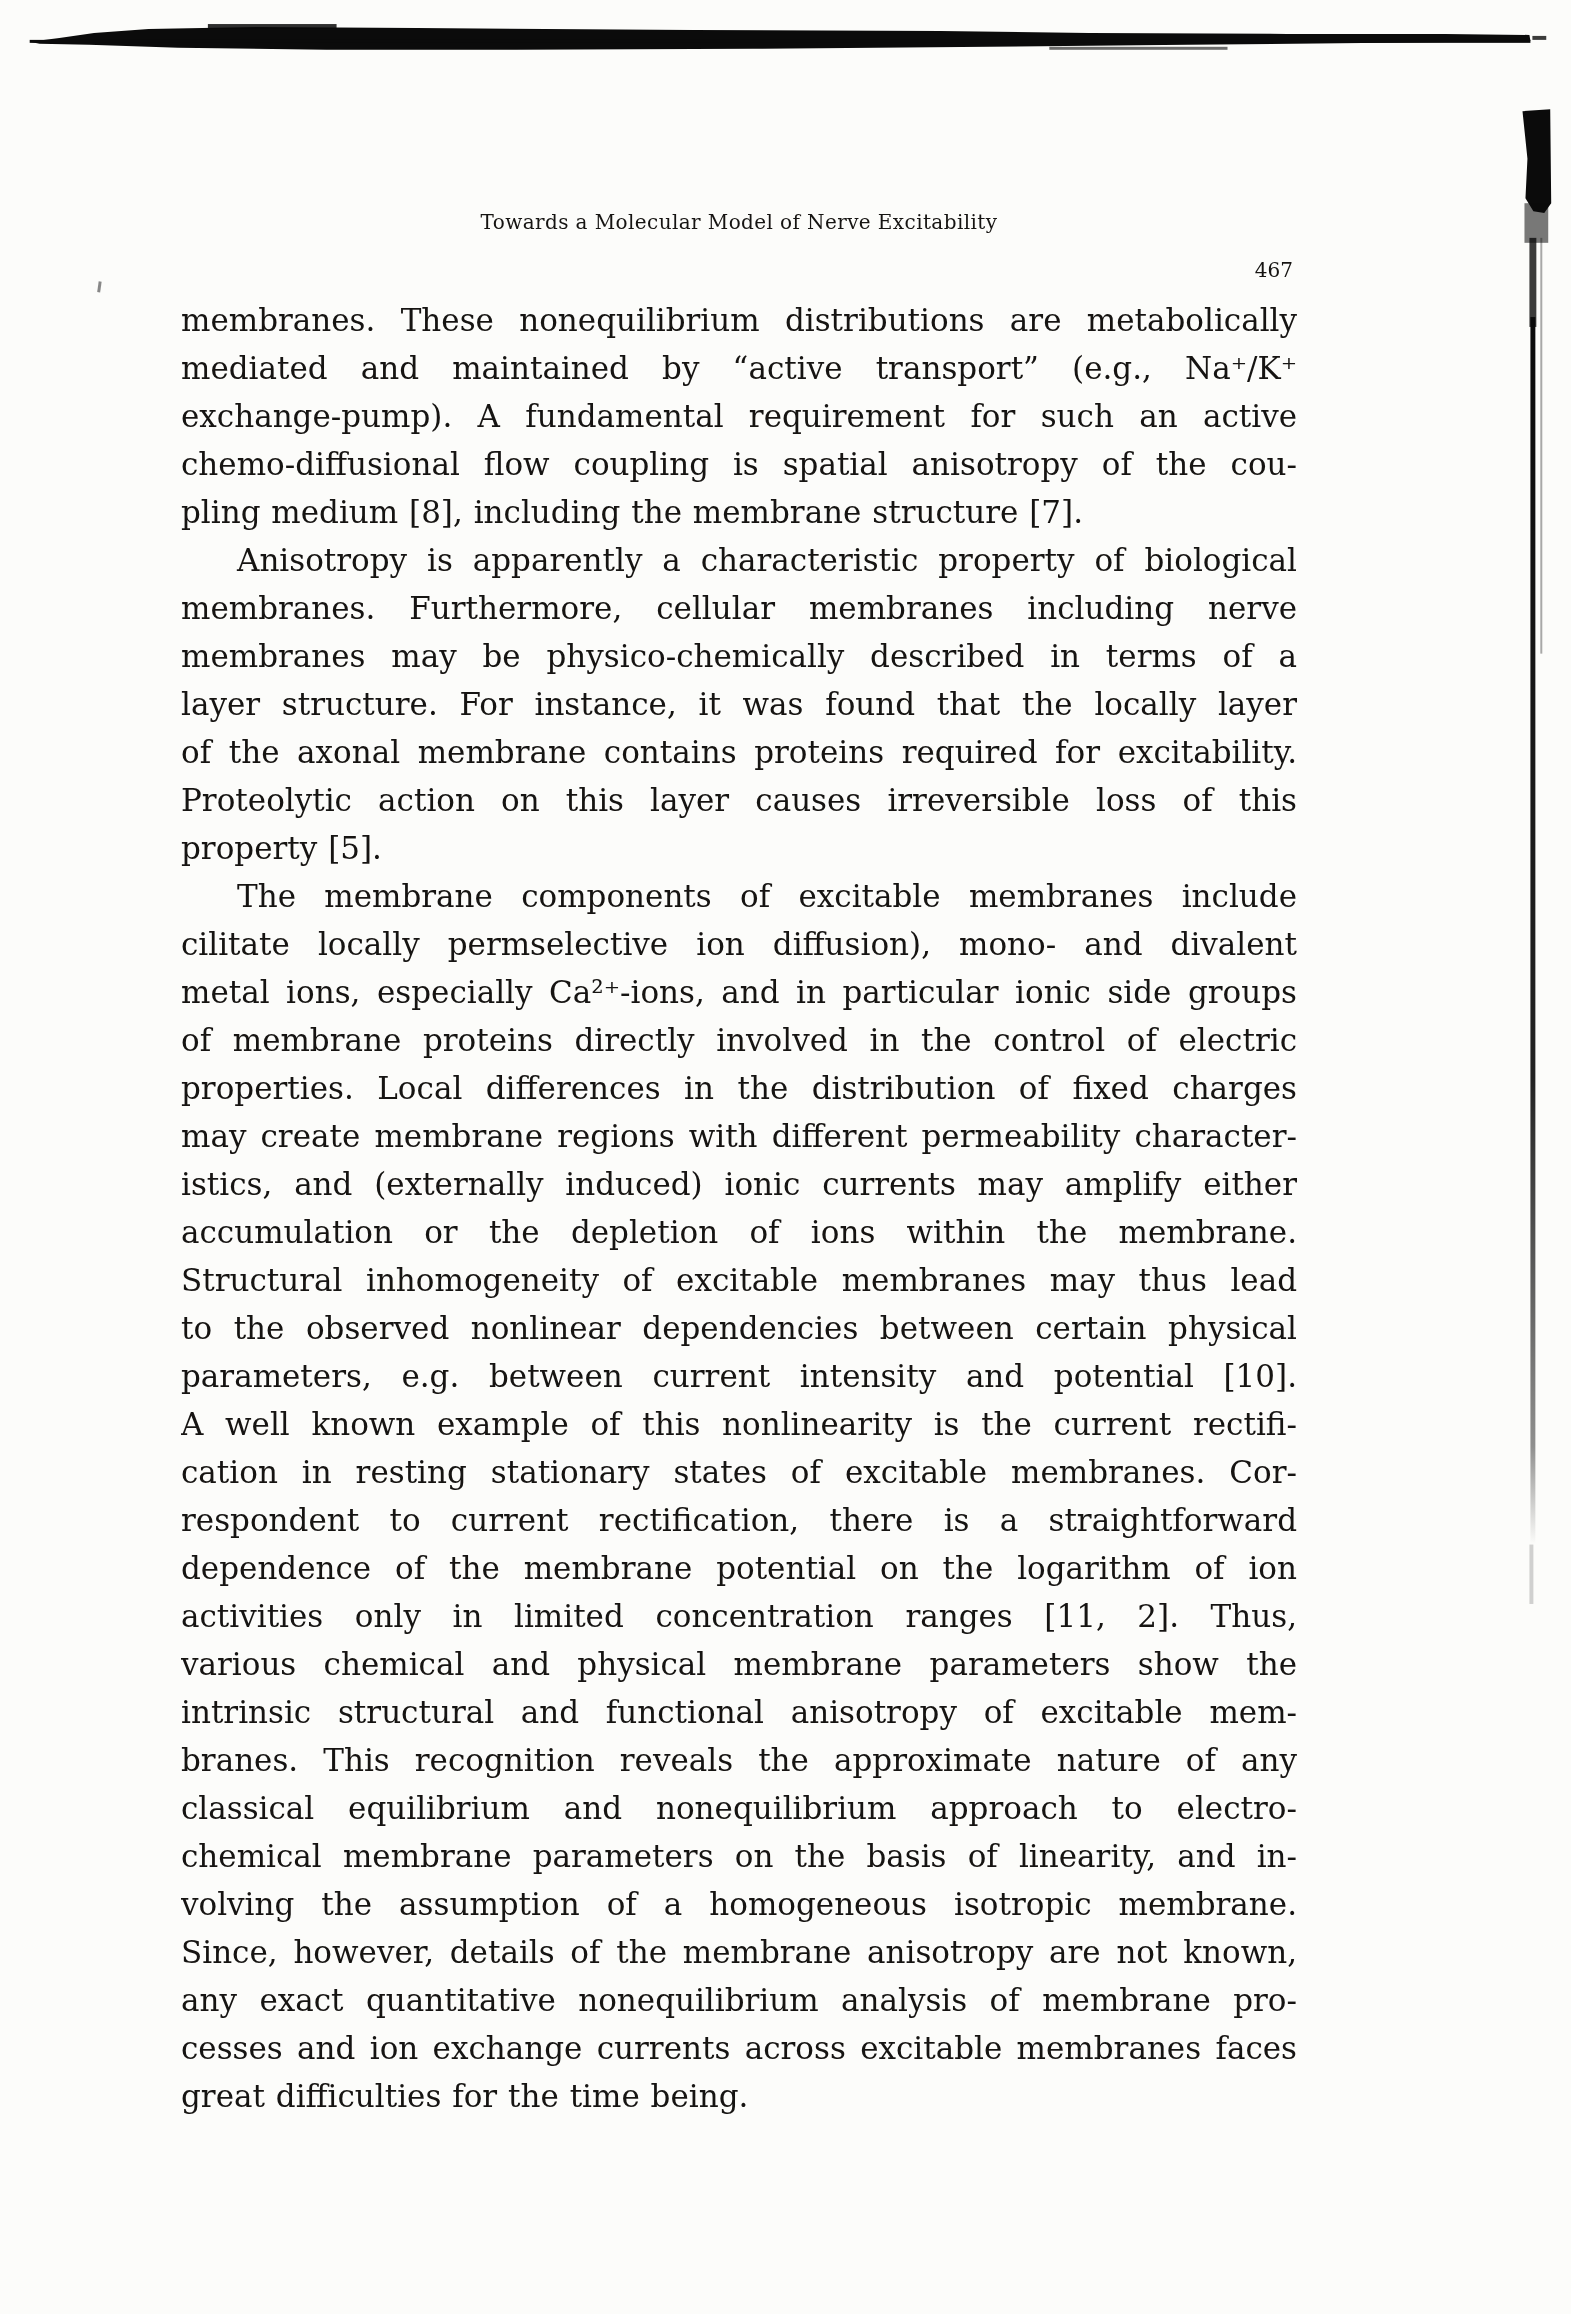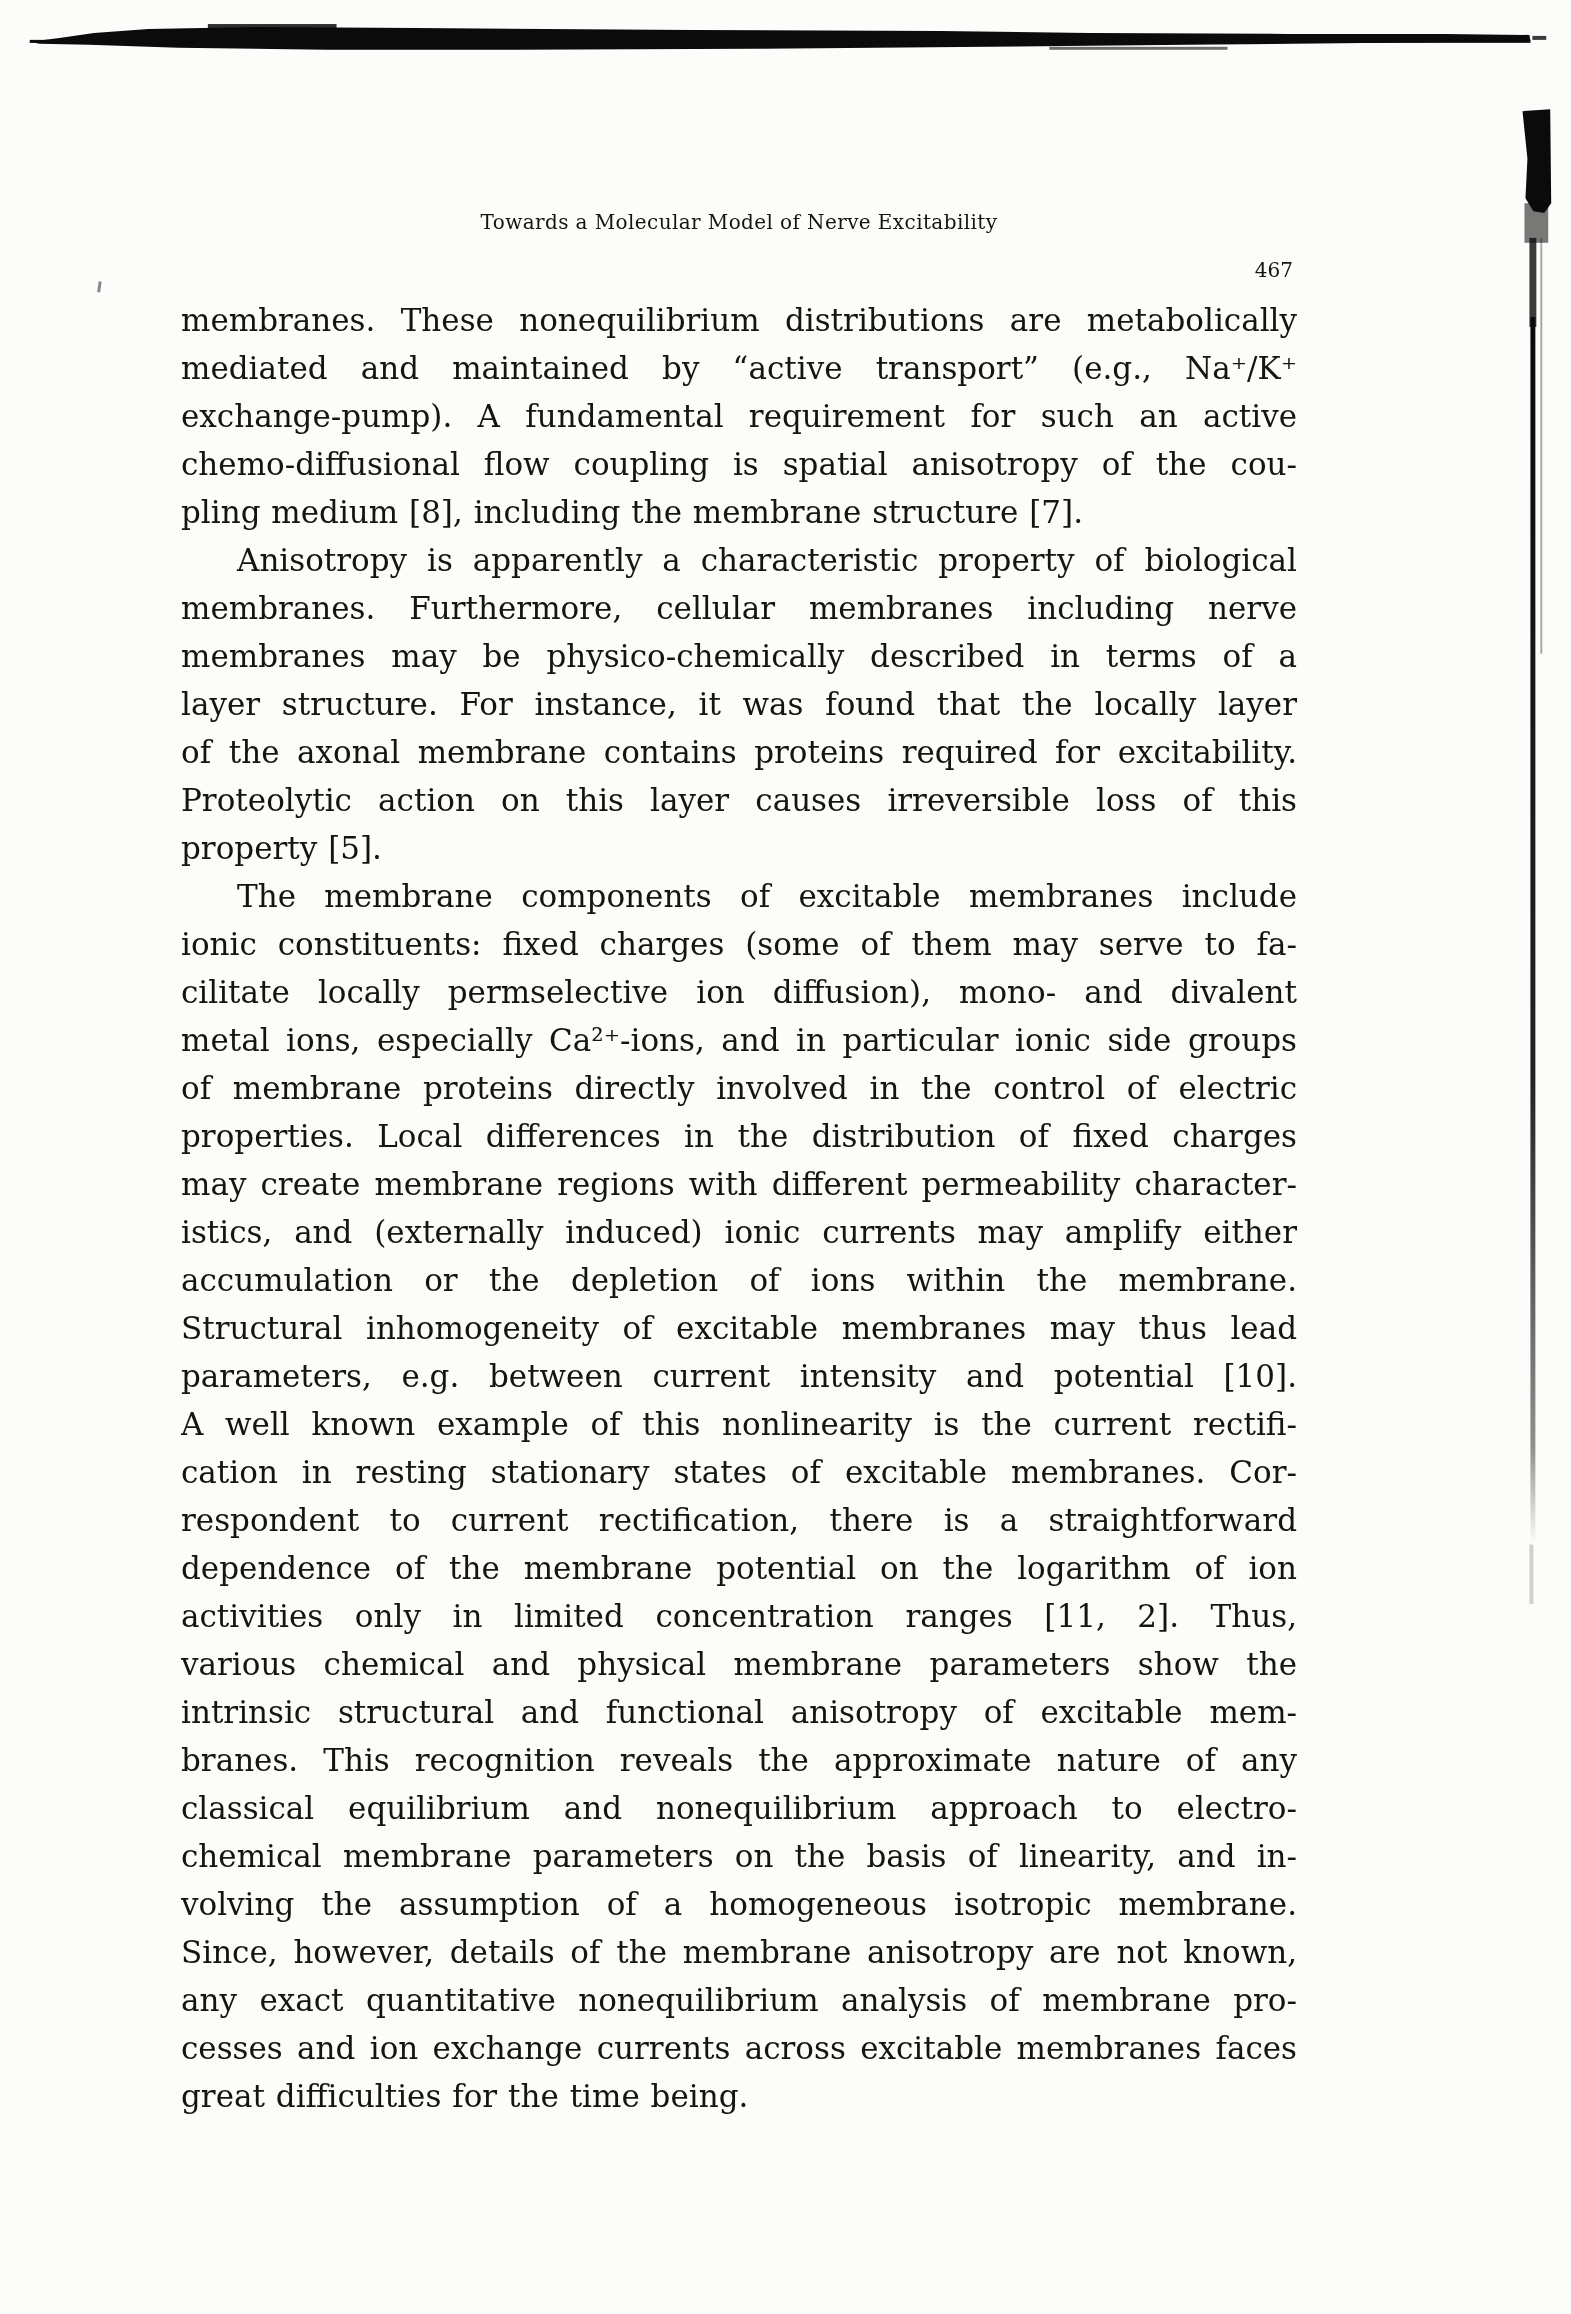--- a/index.html
+++ b/index.html
@@ -95,29 +95,29 @@
       <div class="line">membranes. Furthermore, cellular membranes including nerve</div>
       <div class="line">membranes may be physico-chemically described in terms of a</div>
       <div class="line">layer structure. For instance, it was found that the locally layer</div>
       <div class="line">of the axonal membrane contains proteins required for excitability.</div>
       <div class="line">Proteolytic action on this layer causes irreversible loss of this</div>
       <div class="line last">property [5].</div>
     </div>
 
     <div>
       <div class="line indent">The membrane components of excitable membranes include</div>
-      <div class="line">ionic constituents: fixed charges (some of them may serve to fa-</div>
       <div class="line">cilitate locally permselective ion diffusion), mono- and divalent</div>
       <div class="line">metal ions, especially Ca²⁺-ions, and in particular ionic side groups</div>
       <div class="line">of membrane proteins directly involved in the control of electric</div>
       <div class="line">properties. Local differences in the distribution of fixed charges</div>
       <div class="line">may create membrane regions with different permeability character-</div>
       <div class="line">istics, and (externally induced) ionic currents may amplify either</div>
       <div class="line">accumulation or the depletion of ions within the membrane.</div>
       <div class="line">Structural inhomogeneity of excitable membranes may thus lead</div>
+      <div class="line">to the observed nonlinear dependencies between certain physical</div>
       <div class="line">parameters, e.g. between current intensity and potential [10].</div>
       <div class="line">A well known example of this nonlinearity is the current rectifi-</div>
       <div class="line">cation in resting stationary states of excitable membranes. Cor-</div>
       <div class="line">respondent to current rectification, there is a straightforward</div>
       <div class="line">dependence of the membrane potential on the logarithm of ion</div>
       <div class="line">activities only in limited concentration ranges [11, 2]. Thus,</div>
       <div class="line">various chemical and physical membrane parameters show the</div>
       <div class="line">intrinsic structural and functional anisotropy of excitable mem-</div>
       <div class="line">branes. This recognition reveals the approximate nature of any</div>
       <div class="line">classical equilibrium and nonequilibrium approach to electro-</div>

